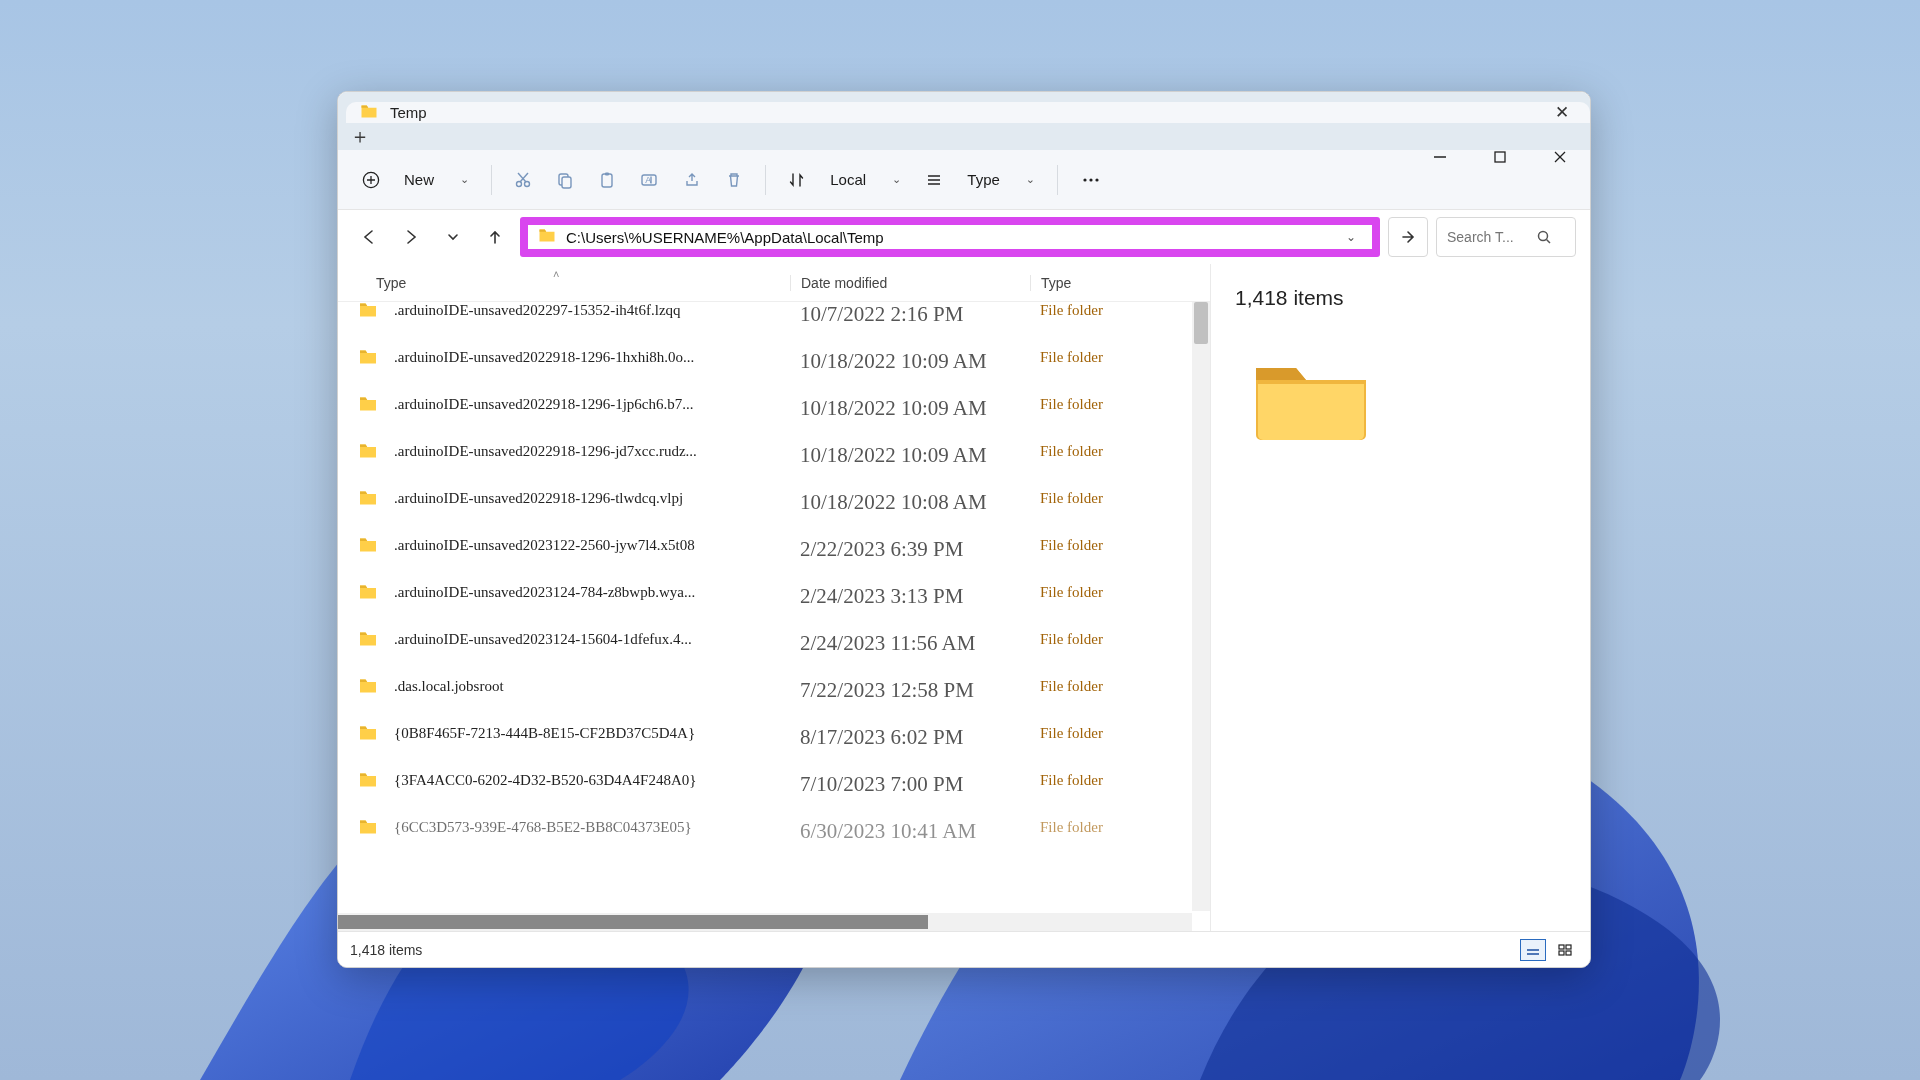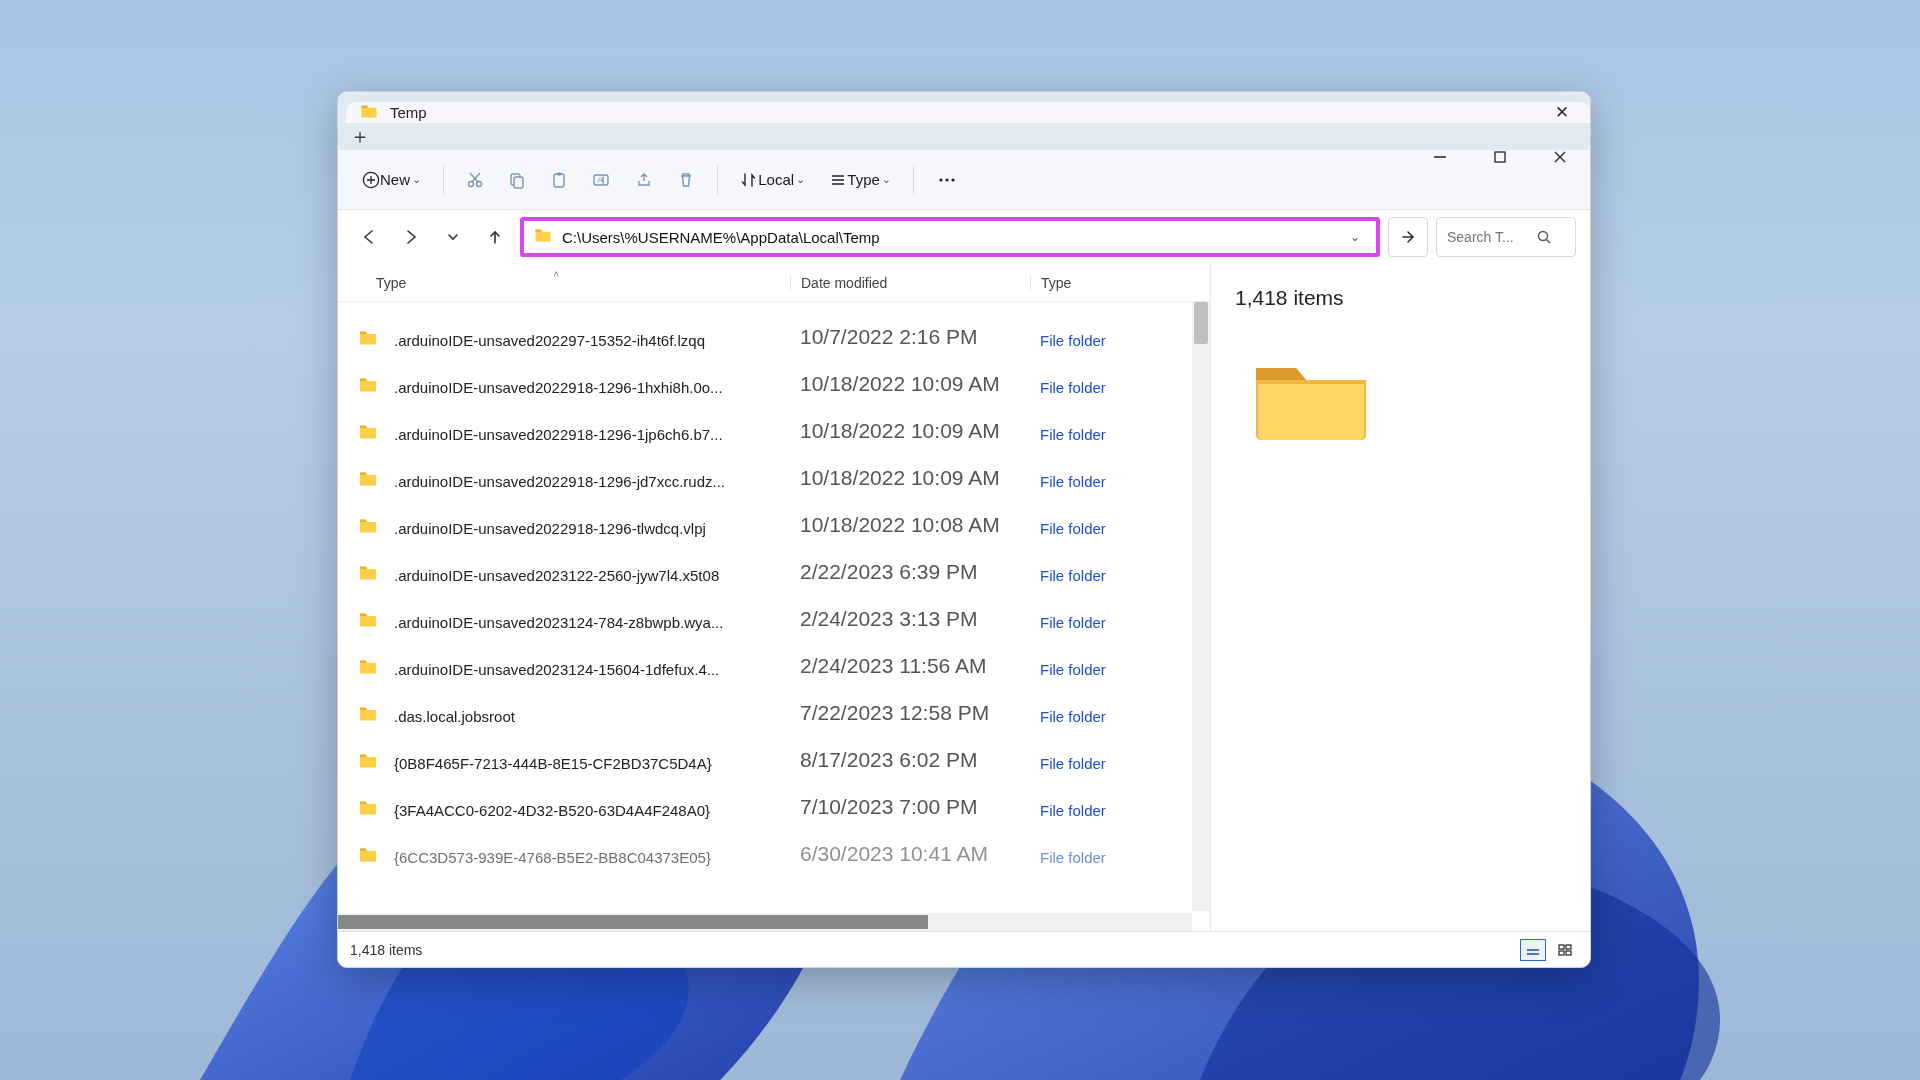--- a/index.html
+++ b/index.html
@@ -63,50 +63,50 @@
 .winbtn svg { display:block; }
 
 .toolbar {
   display: flex; align-items: center;
   height: 60px;
   padding: 0 14px;
   background: #f5f7fa;
   border-bottom: 1px solid #e5e5e5;
   gap: 4px;
 }
-.tbtn { display:flex; align-items:center; justify-content:center; height:40px; padding:0 10px; color:#3a3a3a; cursor:pointer; border-radius:4px; gap:0; }
+.tbtn { display:flex; align-items:center; justify-content:center; height:40px; padding:0 10px; color:#3a3a3a; cursor:pointer; border-radius:4px; gap:24px; }
 .tbtn.dim { color:#6e8aa6; opacity:.75; }
 .tbtn .chev { font-size:11px; color:#555; margin-left:2px;}
 .tsep { width:1px; height:30px; background:#d7dbe0; margin:0 8px; }
 .tlabel { font-size:15px; color:#1a1a1a; }
 
 .navrow { display:flex; align-items:center; height:54px; padding:0 14px; gap:8px; background:#fff; }
 .navbtn { width:34px; height:34px; display:flex; align-items:center; justify-content:center; color:#3f3f3f; cursor:pointer; border-radius:4px; }
-.addr { flex:1; display:flex; align-items:center; height:40px; border:4px solid #d946ef; border-radius:3px; background:#fff; padding:0 6px; position:relative; }
+.addr { flex:1; display:flex; align-items:center; height:40px; border:8px solid #d946ef; border-radius:3px; background:#fff; padding:0 6px; position:relative; }
 .addr .folder { margin:0 10px 0 4px; }
 .addr input { flex:1; border:none; outline:none; font-size:15px; color:#111; background:transparent; }
 .addr .caret { cursor:pointer; color:#555; font-size:12px; padding:0 10px; }
 .gobtn { width:40px; height:40px; display:flex; align-items:center; justify-content:center; border:1px solid #d8d8d8; border-radius:4px; cursor:pointer; color:#333;}
 .search { width:140px; height:40px; border:1px solid #d8d8d8; border-radius:4px; display:flex; align-items:center; padding:0 10px; gap:8px; color:#6a6a6a; cursor:text;}
 .search input { border:none; outline:none; width: 82px; font-size:14px; color:#333; background:transparent; }
 
 .content { flex:1; display:flex; overflow:hidden; background:#fff;}
 .listwrap { flex:1; display:flex; flex-direction:column; position:relative; overflow:hidden;}
 .colheaders { display:flex; align-items:center; height:38px; color:#444; font-size:14px; border-bottom:1px solid #eee; padding-left:20px; user-select:none;}
 .colheaders .col { cursor:pointer; position:relative;}
 .col-name { width:432px; padding-left:18px;}
 .col-date { width:240px; border-left:1px solid #e6e6e6; padding-left:10px;}
 .col-type { width:130px; border-left:1px solid #e6e6e6; padding-left:10px;}
 .sort-caret { position:absolute; top:-7px; left:195px; font-size:11px; color:#888;}
 .filelist { flex:1; overflow:hidden;}
-.row { display:flex; align-items:flex-end; height:47px; padding-left:20px; color:#1a1a1a; cursor:pointer;}
+.row { display:flex; align-items:flex-start; height:47px; padding-left:20px; color:#1a1a1a; cursor:pointer;font-family:Liberation Serif, serif;}
 .row .ficon { width:30px; }
 .row .fname { width:400px; padding-left:6px; font-size:15px; color:#222; white-space:nowrap; overflow:hidden; text-overflow:ellipsis;}
 .row .fdate { width:240px; padding-left:12px; font-size:21px; color:#555;}
-.row .ftype { width:130px; padding-left:12px; font-size:15px; color:#1d4ed8;}
+.row .ftype { width:130px; padding-left:12px; font-size:15px; color:#a16207;}
 .row.cut .fname, .row.cut .fdate, .row.cut .ftype { opacity:.65; }
 .vscroll { position:absolute; right:0; top:38px; bottom:20px; width:18px; background:#f1f1f1;}
 .vthumb { position:absolute; left:2px; right:2px; top:0; height:42px; background:#c0c0c0; border-radius:2px; cursor:grab;}
 .hscroll { position:absolute; left:0; right:18px; bottom:0; height:18px; background:#f1f1f1;}
 .hthumb { position:absolute; top:2px; bottom:2px; left:0; width:590px; background:#888; border-radius:0; cursor:grab;}
 
 .details { width:380px; border-left:1px solid #eaeaea; padding:22px 24px; display:flex; flex-direction:column; align-items:flex-start; gap:40px;}
 .details-count { font-size:21px; color:#222; font-weight:400;}
 .bigfolder { align-self:center; margin-left:-180px; }
 

